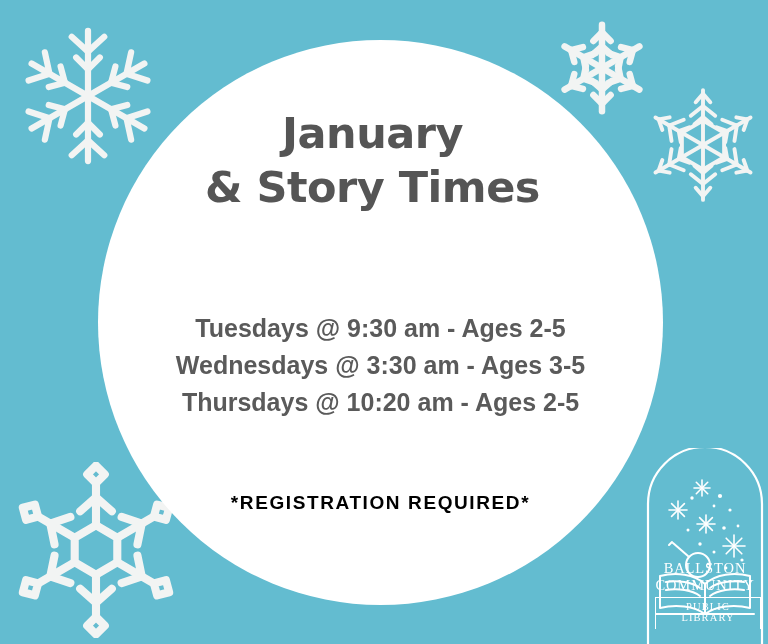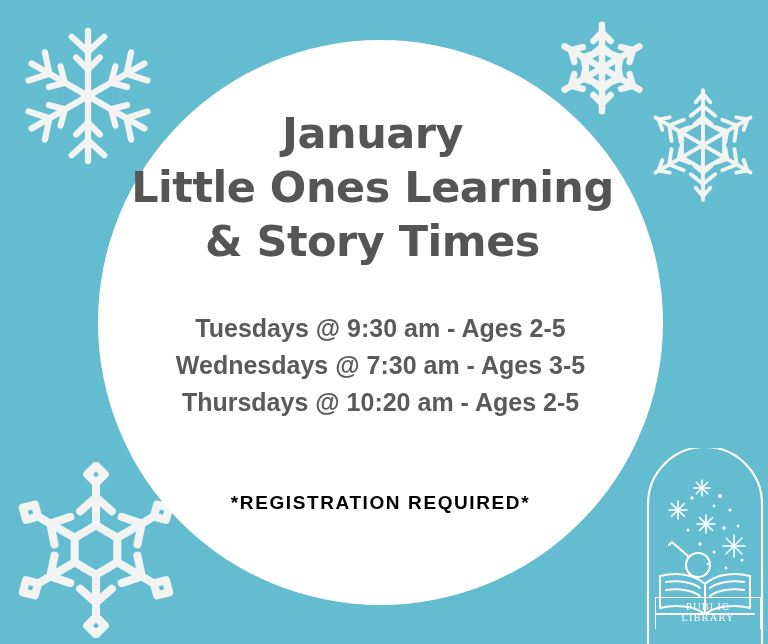--- a/index.html
+++ b/index.html
@@ -321,27 +321,26 @@
       </g>
     </svg>
   </div>
 
   <div class="circle"></div>
 
   <div class="content">
 
     <div class="title">
       <span class="title-line l1">January</span>
-      <span class="title-line l2">Little Ones Learning</span>
       <span class="title-line l3">&amp; Story Times</span>
     </div>
 
     <div class="schedule">
       <span class="schedule-line">Tuesdays @ 9:30 am - Ages 2-5</span>
-      <span class="schedule-line">Wednesdays @ 7:30 am - Ages 3-5</span>
+      <span class="schedule-line">Wednesdays @ 3:30 am - Ages 3-5</span>
       <span class="schedule-line">Thursdays @ 10:20 am - Ages 2-5</span>
     </div>
 
     <div class="registration">*REGISTRATION REQUIRED*</div>
 
   </div>
 
   <div class="logo">
     <svg viewBox="0 0 126 196" width="126" height="196">
 
@@ -402,20 +401,26 @@
         <path d="M24 134 C36 132 50 134 58 140"></path>
         <path d="M24 142 C36 140 50 142 58 148"></path>
         <path d="M102 134 C90 132 76 134 68 140"></path>
         <path d="M102 142 C90 140 76 142 68 148"></path>
         <line x1="14" y1="166" x2="112" y2="166"></line>
       </g>
 
     </svg>
   </div>
 
+  <div style="position:absolute; left:645px; top:560px; width:120px; text-align:center;
+              font-family:'Liberation Serif', serif; font-size:14.5px; color:#ffffff;
+              letter-spacing:0.9px; line-height:17px;">
+    <div>BALLSTON</div>
+    <div>COMMUNITY</div>
+  </div>
 
   <div style="position:absolute; left:655px; top:597px; width:100px; text-align:center;
               border:1.6px solid #ffffff; border-bottom:none; padding:3px 2px 6px;
               font-family:'Liberation Serif', serif; font-size:10.5px; color:#ffffff;
               letter-spacing:1.1px;">
     <span>PUBLIC LIBRARY</span>
   </div>
 
 </div>
 

